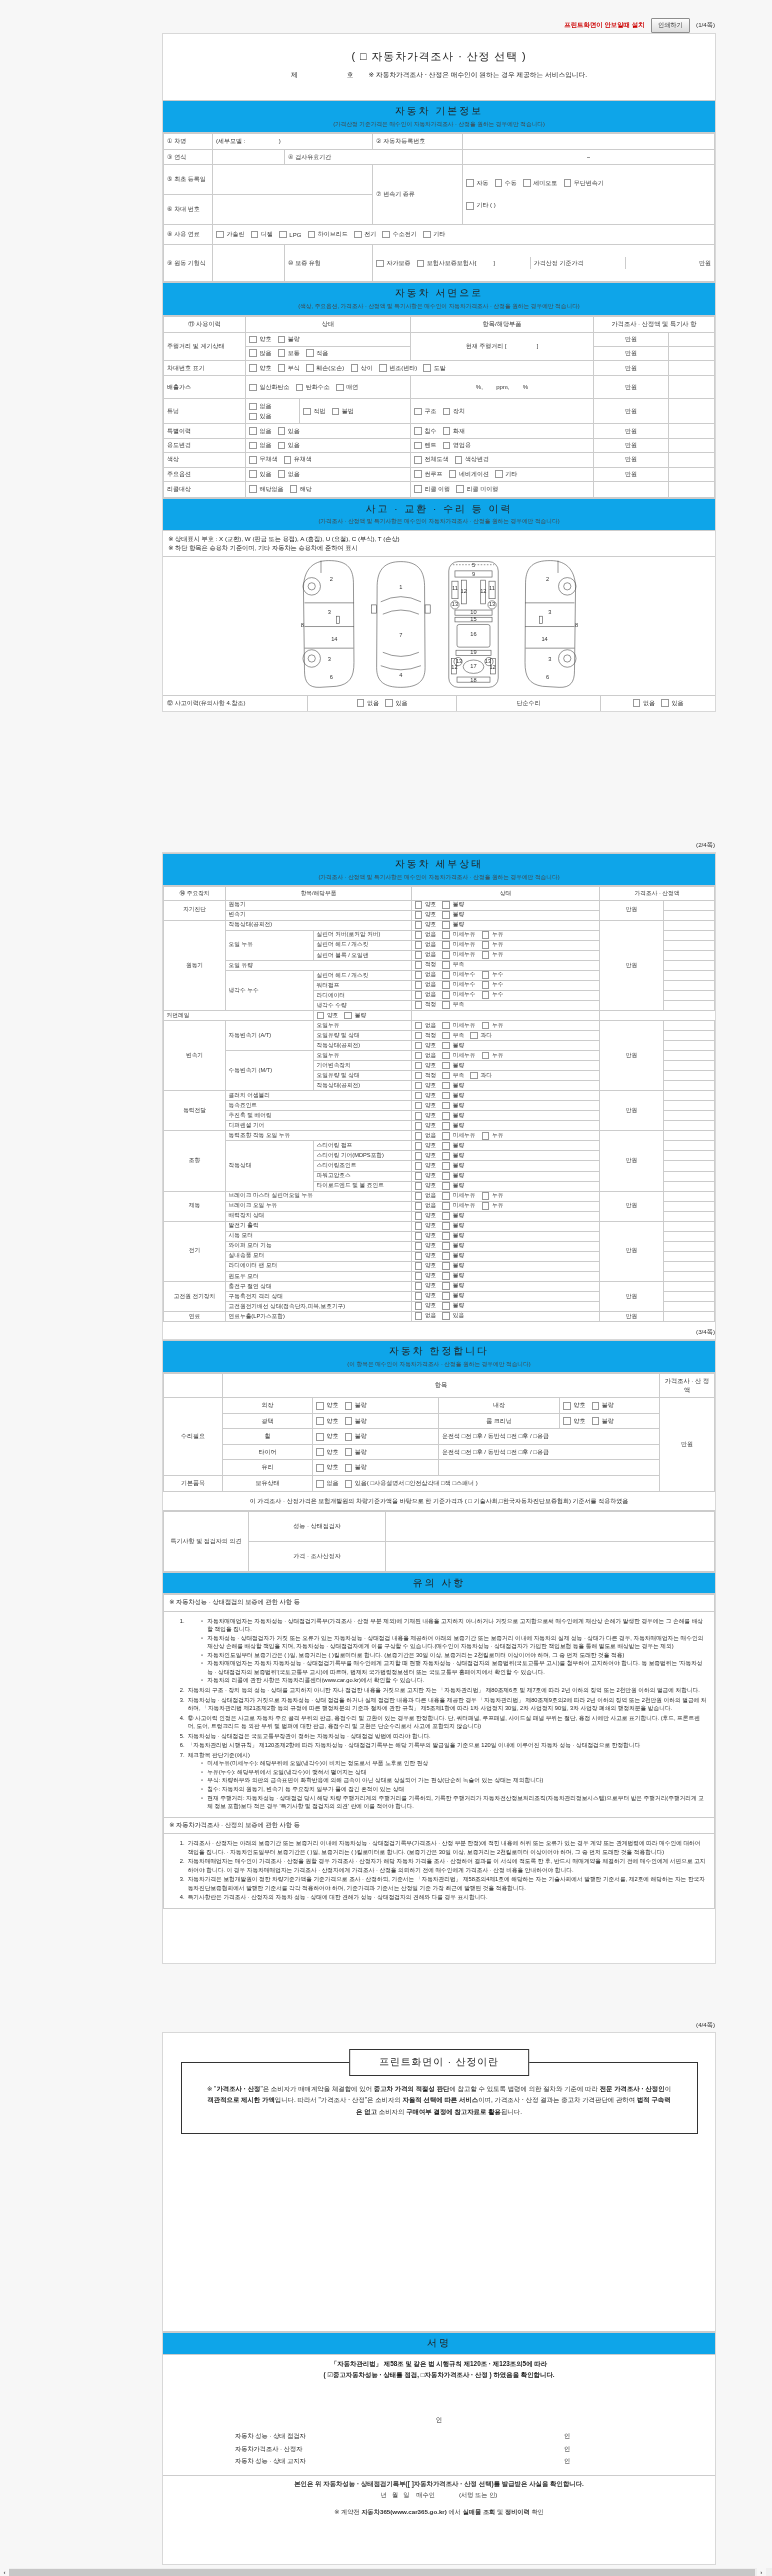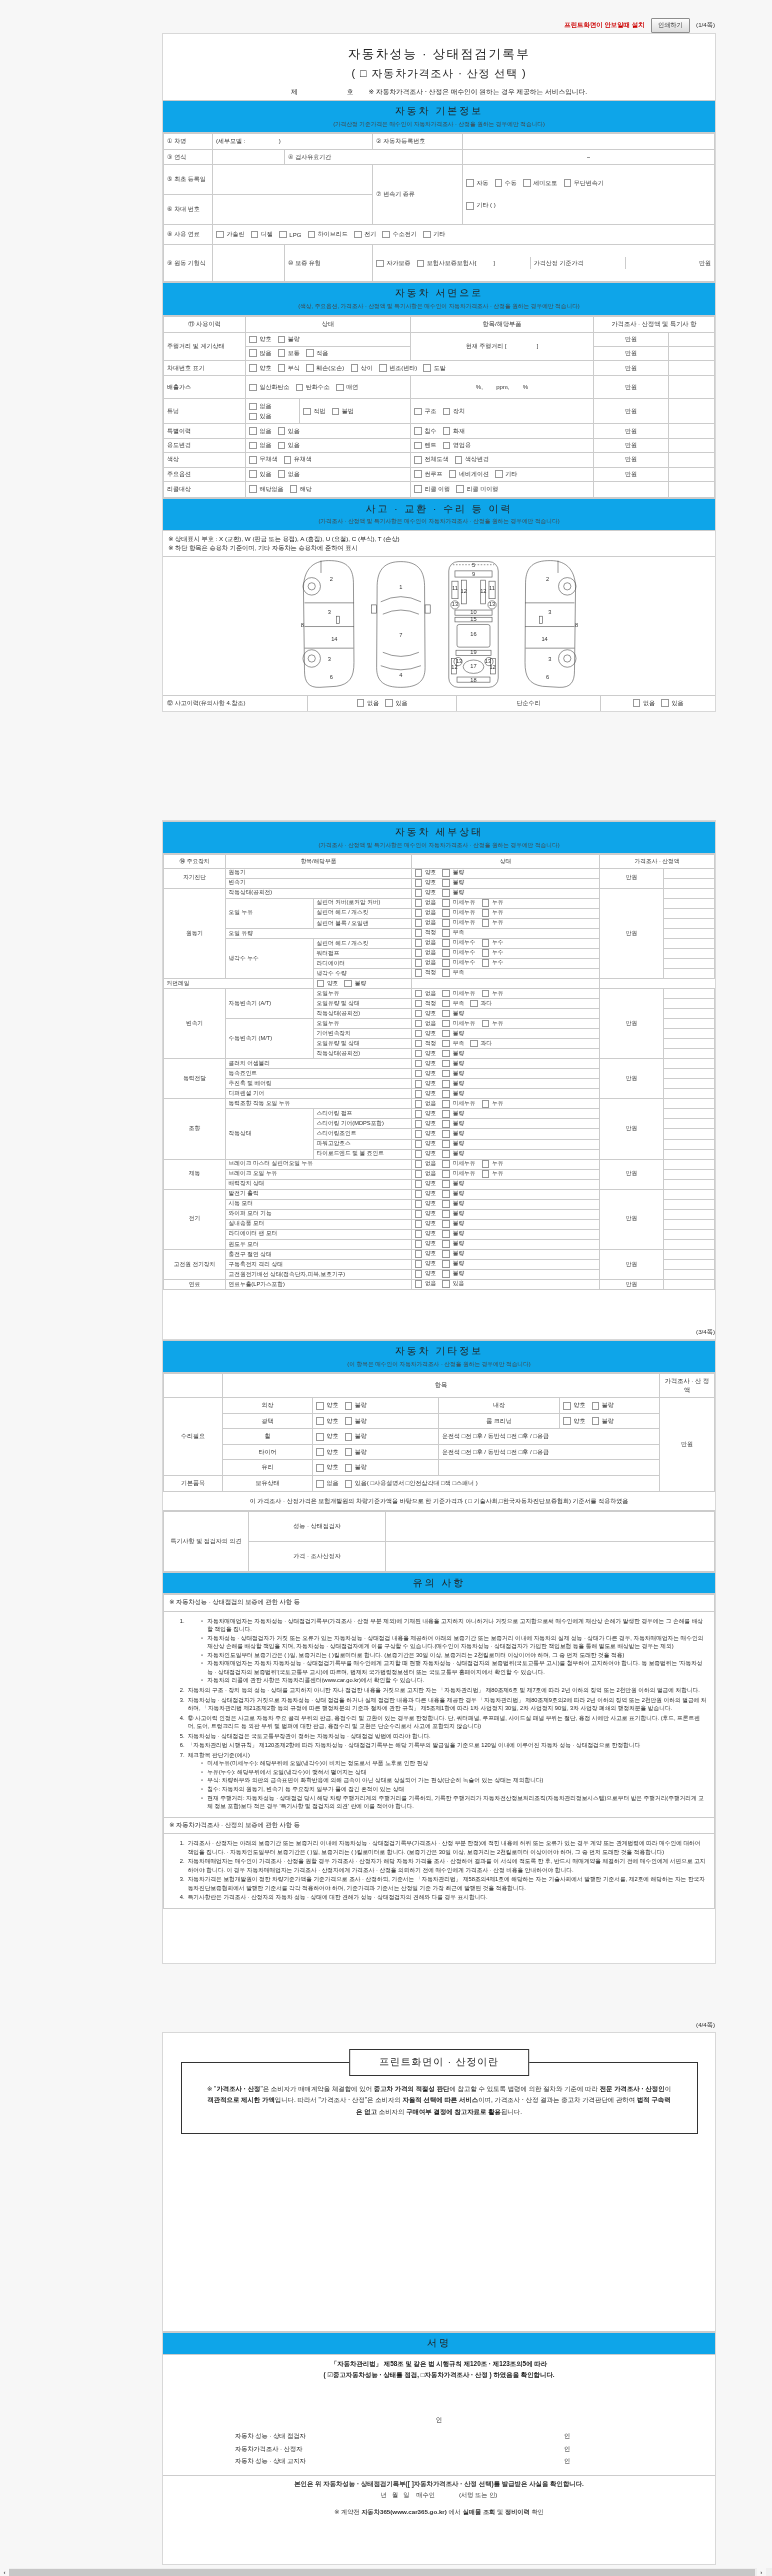--- a/index.html
+++ b/index.html
@@ -83,21 +83,20 @@
 <div class="canvas">
 
   <div class="toolbar">
     <span class="notice">프린트화면이 안보일때 설치</span>
     <button class="print-btn">인쇄하기</button>
     <span class="pageno">(1/4쪽)</span>
   </div>
 
   <div class="page" id="p1" style="top:33px;height:679px">
     <div class="doc-title-wrap">
-      <div class="doc-title">자동차성능 · 상태점검기록부</div>
       <div class="doc-subtitle">( □ 자동차가격조사 · 산정 선택 )</div>
       <div class="doc-no">
         <span>제</span><span class="no-gap"></span><span>호</span>
         <span class="doc-note">※ 자동차가격조사 · 산정은 매수인이 원하는 경우 제공하는 서비스입니다.</span>
       </div>
     </div>
 
     <div class="band">
       <div class="band-title">자동차 기본정보</div>
       <div class="band-note">(가격산정 기준가격은 매수인이 자동차가격조사 · 산정을 원하는 경우에만 적습니다)</div>
@@ -542,21 +541,21 @@
         </div>
     </div>
     <div class="frow" style="height:15.5px">
       <div style="flex:1">⑬ 교환, 판금 등 이상 부위</div>
       <div class="sep" style="width:126px;justify-content:center">가격조사 · 산정액 및 특기사항</div>
     </div>
 
   </div>
 
   <div class="marker" style="top:841px">(2/4쪽)</div>
-  <div class="page" id="p2" style="top:820px;height:599px">
+  <div class="page" id="p2" style="top:852px;height:599px">
     <div class="band">
       <div class="band-title">자동차 세부상태</div>
       <div class="band-note">(가격조사 · 산정액 및 특기사항은 매수인이 자동차가격조사 · 산정을 원하는 경우에만 적습니다)</div>
     </div>
     <table class="t">
       <colgroup>
           <col style="width:62px">
           <col style="width:88px">
           <col style="width:98px">
           <col style="width:188px">
@@ -1096,21 +1095,21 @@
             <td class="c" rowspan="1">만원</td>
             <td></td>
           </tr>
         </tbody>
     </table>
   </div>
 
   <div class="marker" style="top:1328px">(3/4쪽)</div>
   <div class="page" id="p3" style="top:1339px;height:625px">
     <div class="band">
-      <div class="band-title">자동차 기타정보</div>
+      <div class="band-title">자동차 한정합니다</div>
       <div class="band-note">(이 항목은 매수인이 자동차가격조사 · 산정을 원하는 경우에만 적습니다)</div>
     </div>
     <table class="t">
       <colgroup>
           <col style="width:59px">
           <col style="width:90px">
           <col style="width:126px">
           <col style="width:121px">
           <col style="width:100px">
           <col>

